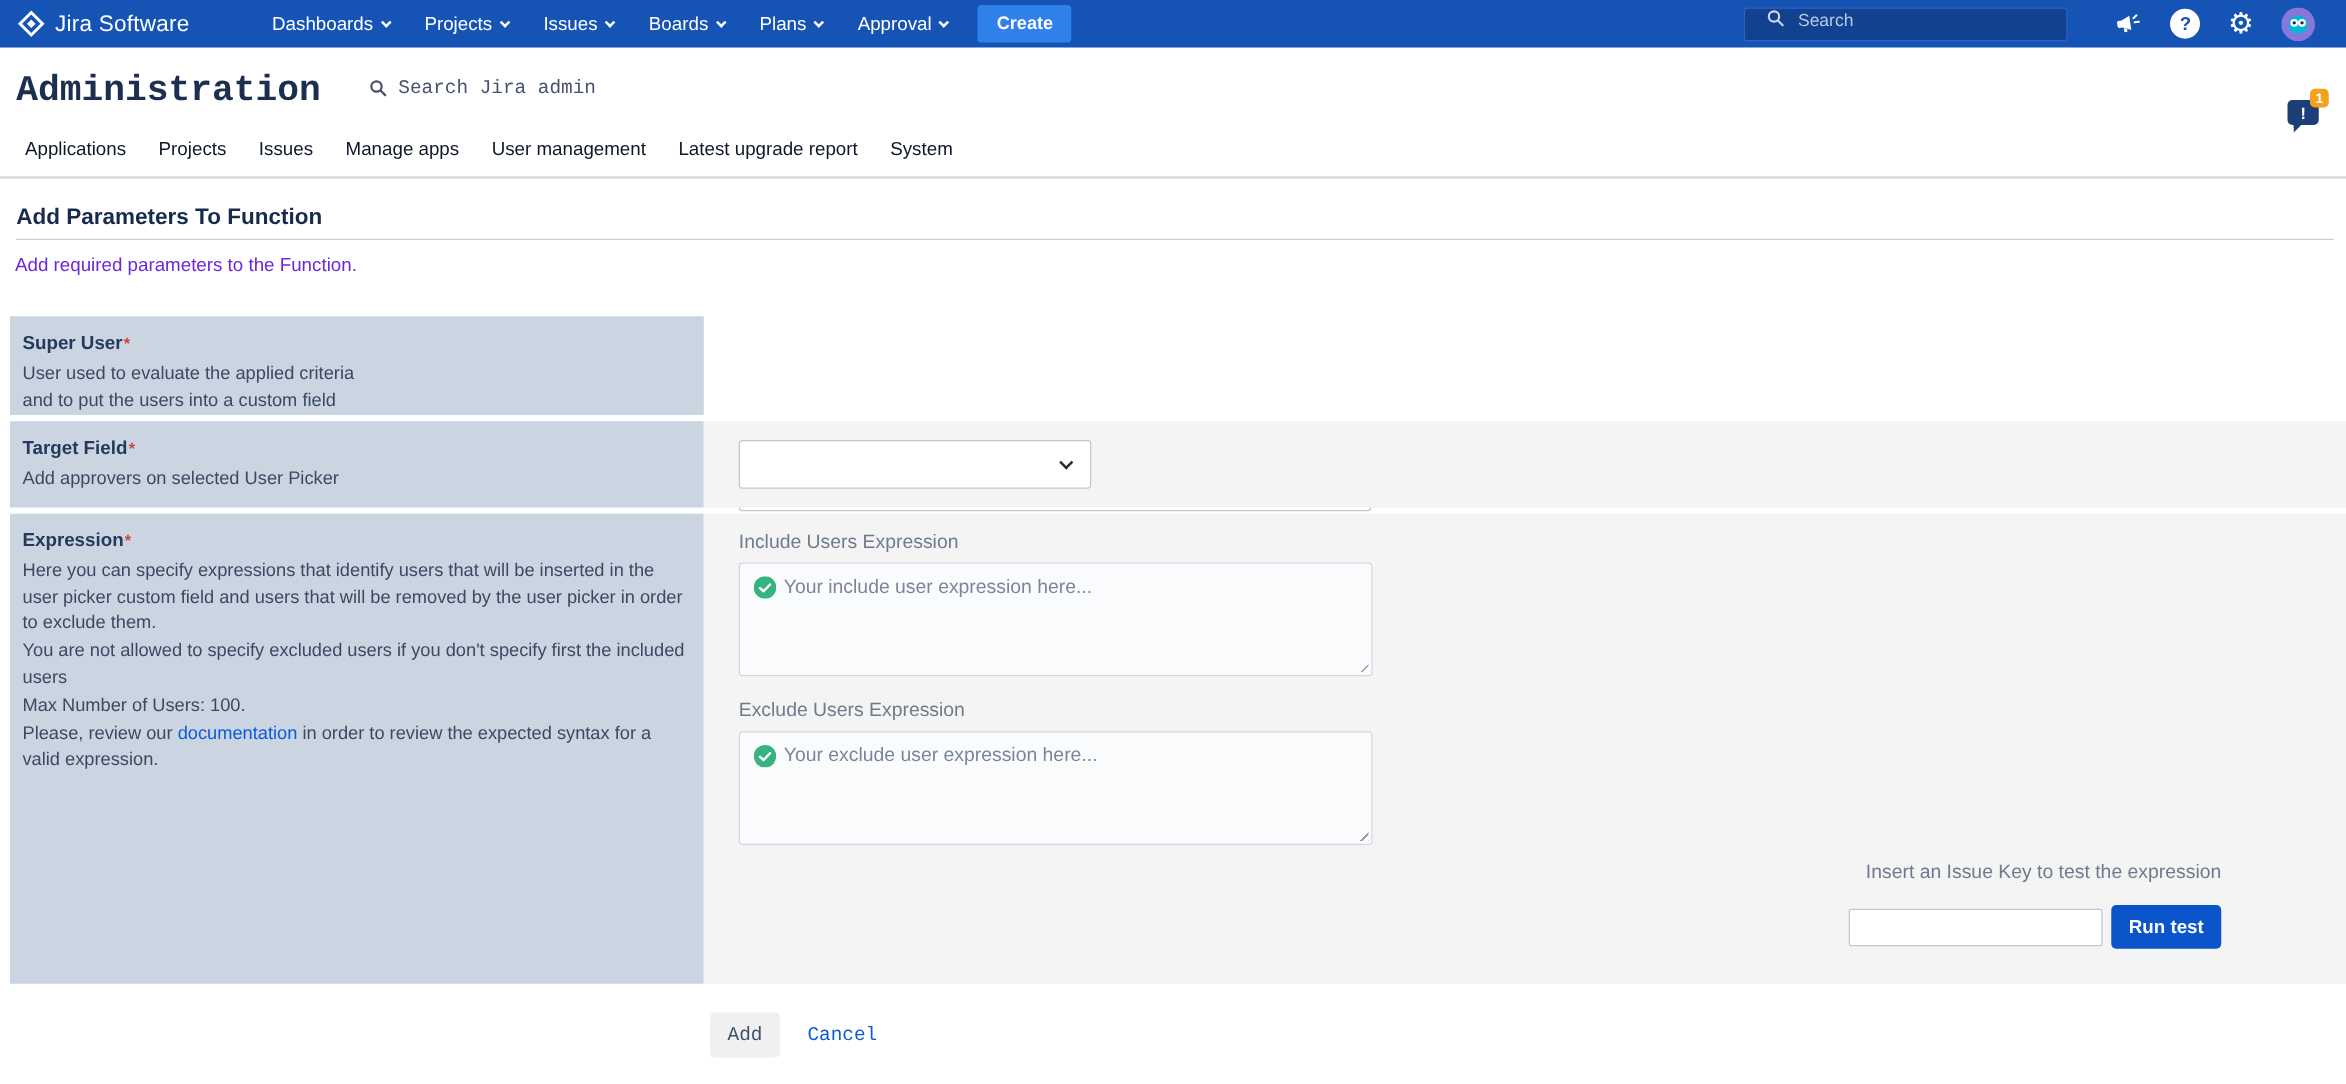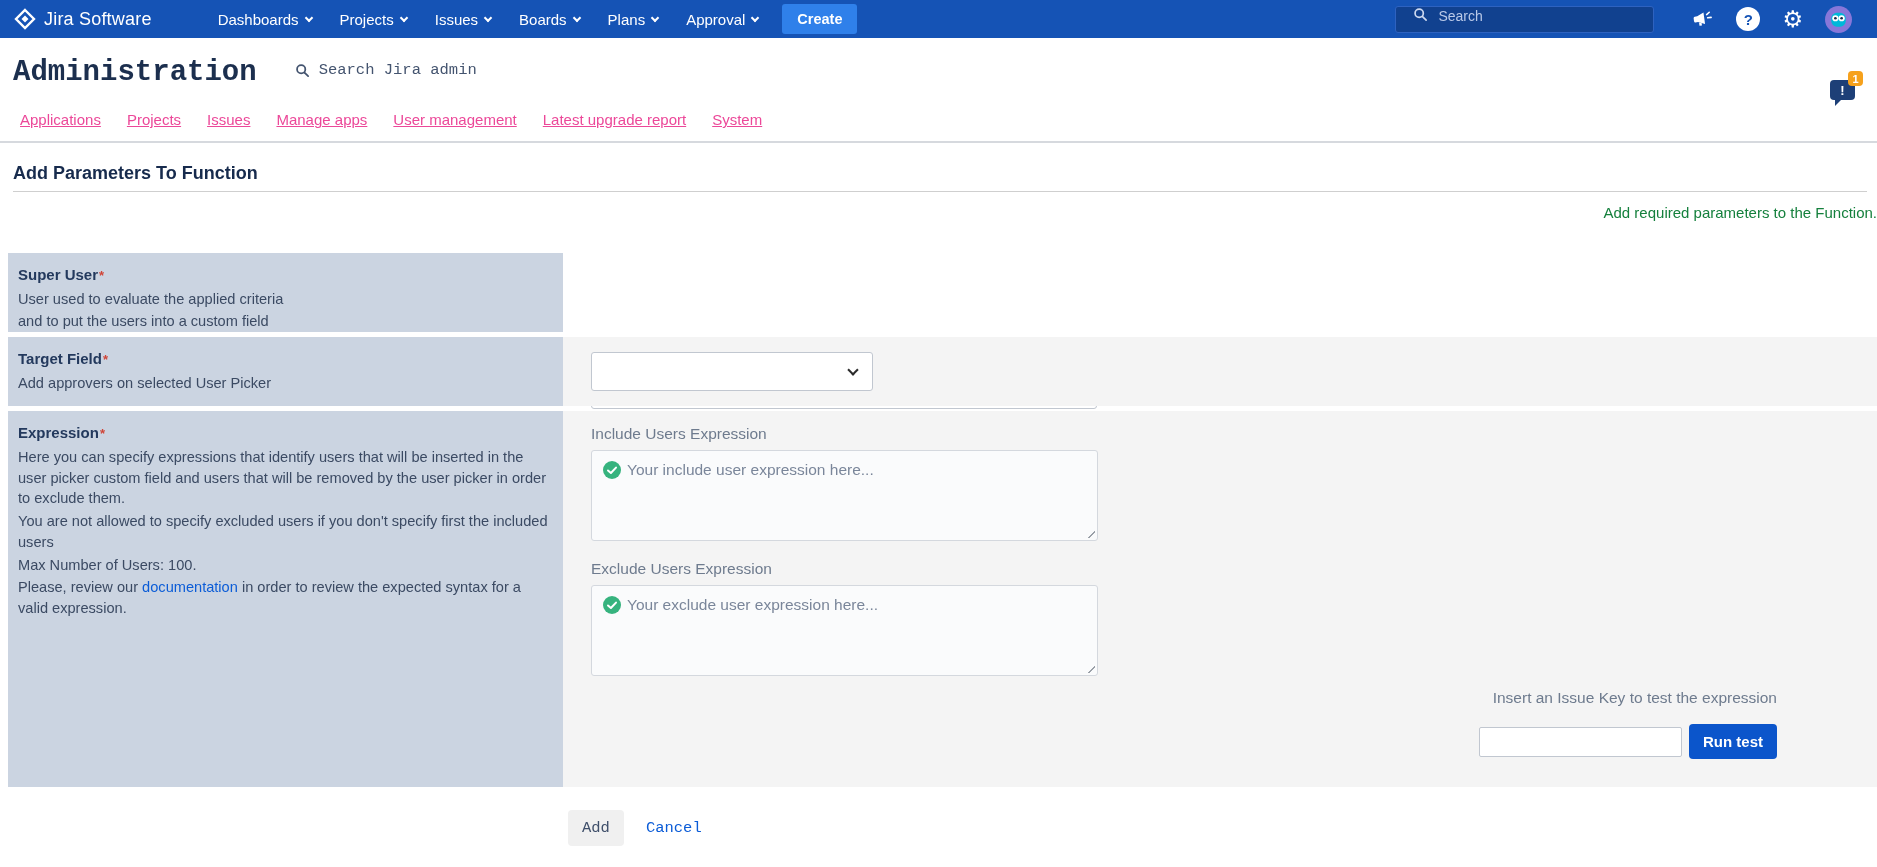--- a/index.html
+++ b/index.html
@@ -69,26 +69,26 @@
   }
   .notif-excl { color:#fff; font-size:13px; font-weight:bold; }
   .notif-badge {
     position:absolute; top:-9px; right:-8px; min-width:15px; height:15px;
     background:#f6a11c; border-radius:4px; color:#fff; font-size:11px; font-weight:bold;
     display:flex; align-items:center; justify-content:center; padding:0 3px;
   }
 
   
   .tabs { display:flex; padding:22px 0 0 7px; }
-  .tab { font-size:15px; color:#ec4899; padding:0 13px 13px 13px; cursor:pointer; white-space:nowrap;text-decoration:underline; }
+  .tab { font-size:15px; color:#0f172a; padding:0 13px 13px 13px; cursor:pointer; white-space:nowrap; }
   .tabs-divider { border-bottom:2px solid #d6d9de; }
 
   
   .section-title { font-size:18px; font-weight:bold; color:#172b4d; margin:20px 10px 0 13px; padding-bottom:7px; border-bottom:1px solid #cfcfcf; }
-  .section-sub { font-size:15px; color:#15803d; margin:12px 0 0 12px;text-align:right; }
+  .section-sub { font-size:15px; color:#6d28d9; margin:12px 0 0 12px; }
 
   
   .form-rows { margin:17px 0 0 8px; }
   .frow { display:flex; margin-bottom:5px; }
   .flabel {
     width:555px; background:#cbd4e1; padding:13px 14px 0 10px; flex:none;
   }
   .flabel .ftitle { font-size:15px; font-weight:bold; color:#23395d; }
   .req { color:#d04437; font-size:13px; margin-left:1px; }
   .fdesc { font-size:14.6px; color:#3b4a63; line-height:1.42; margin-top:6px; }

